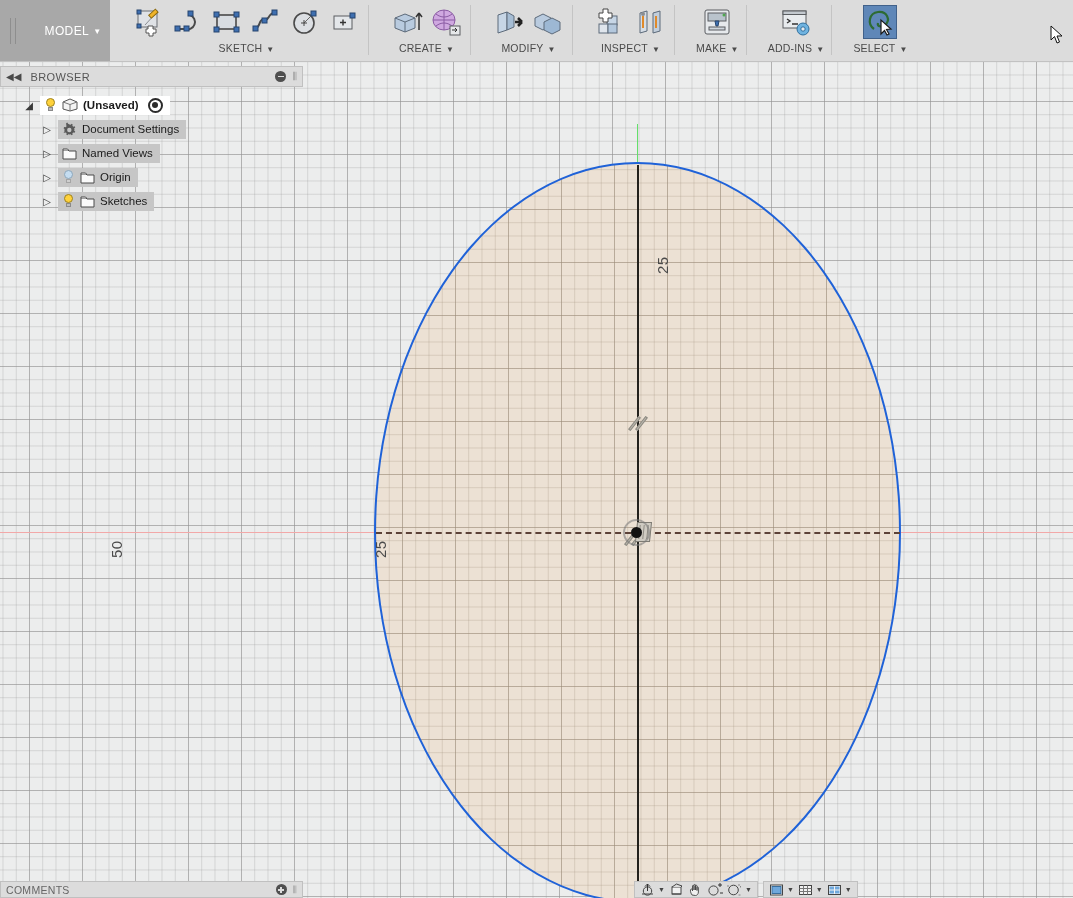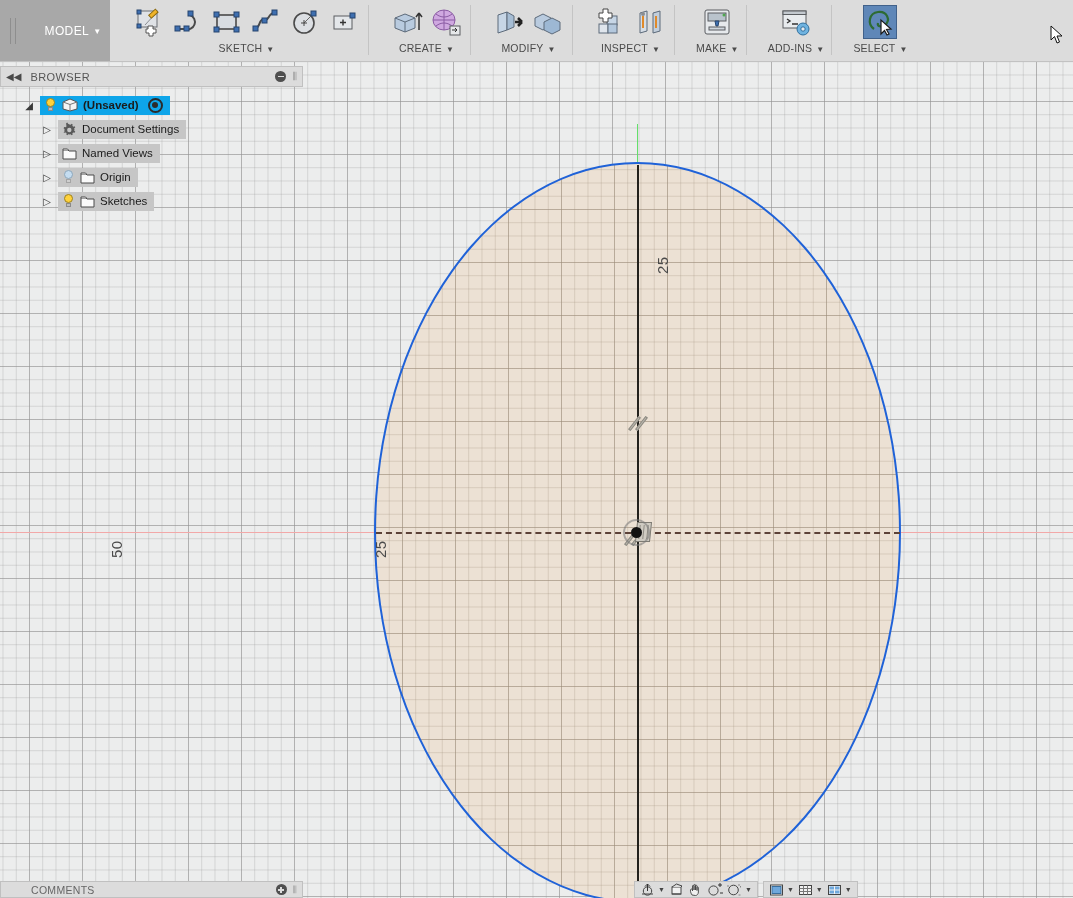--- a/index.html
+++ b/index.html
@@ -174,21 +174,21 @@
     display: flex; align-items: center; height: 24px; font-size: 11.5px;
     color: #1b1b1b;
   }
   .node .arrow {
     width: 22px; text-align: center; color: #3a3a3a; font-size: 10px;
   }
   .node .pill {
     display: flex; align-items: center; gap: 5px;
     background: #c6c6c6; height: 19px; padding: 0 7px 0 4px;
   }
-  .node.root .pill { background: #0ea5e9; font-weight: bold; }
+  .node.root .pill { background: #ffffff; font-weight: bold; }
   .bulb { width: 13px; height: 14px; position: relative; }
   .bulb .b {
     position: absolute; left: 2px; top: 0; width: 9px; height: 9px;
     border-radius: 50%;
   }
   .bulb .s { position: absolute; left: 4px; top: 9px; width: 5px; height: 4px; }
   .bulb.on .b { background: #ffd23b; border: 1px solid #9d8220; }
   .bulb.on .s { background: #bdbdbd; border: 1px solid #8a8a8a; }
   .bulb.off .b { background: #c4dcf0; border: 1px solid #8da7bb; }
   .bulb.off .s { background: #cfcfcf; border: 1px solid #a5a5a5; }
@@ -203,21 +203,21 @@
   }
   .dot-target::after { content:""; width:6px;height:6px;border-radius:50%;background:#2b2b2b; }
 
   
   #comments {
     position: absolute; left: 0; bottom: 0; width: 303px; height: 17px;
     background: #dcdcdc; border: 1px solid #c0c0c0;
     display: flex; align-items: center; padding: 0 5px;
     font-size: 10.5px; color: #666;
   }
-  #comments .title { margin-left: 25px; letter-spacing: .3px; }
+  #comments .title { letter-spacing: .3px; }
   #comments .spacer { flex: 1; }
   #comments .plus {
     width: 11px; height: 11px; border-radius: 50%; background: #4f4f4f;
     position: relative;
   }
   #comments .plus::before, #comments .plus::after {
     content: ""; position: absolute; background: #dcdcdc;
   }
   #comments .plus::before { left:2.5px; top:5px; width:6px; height:1.5px; }
   #comments .plus::after  { left:4.8px; top:2.5px; width:1.5px; height:6px; }

